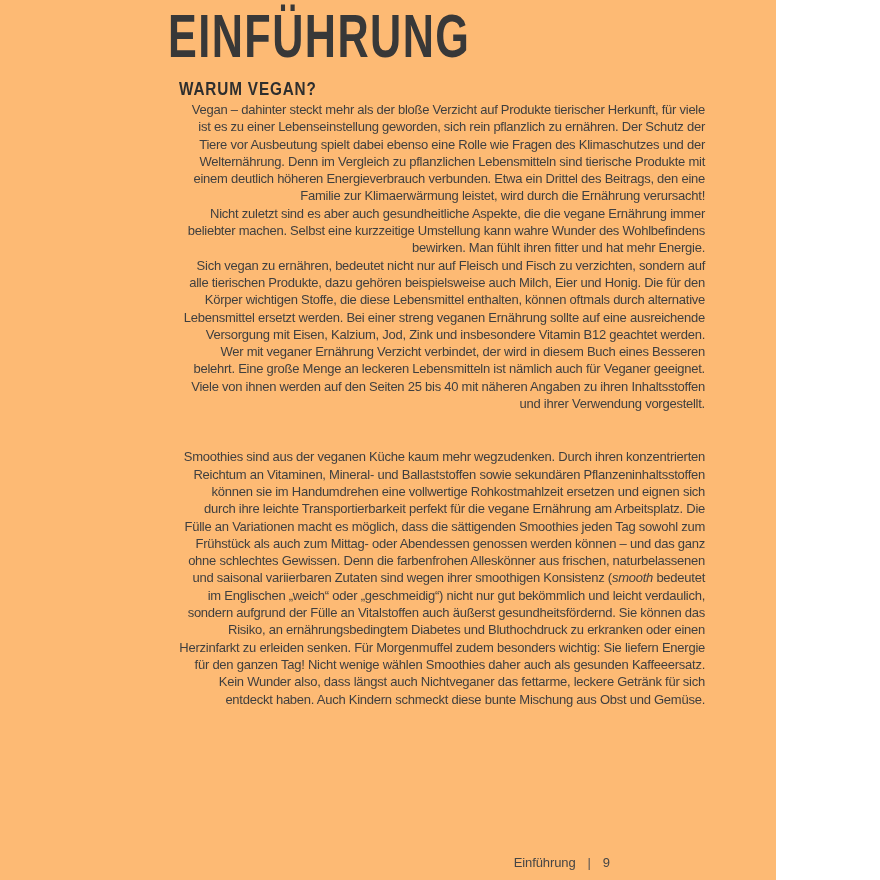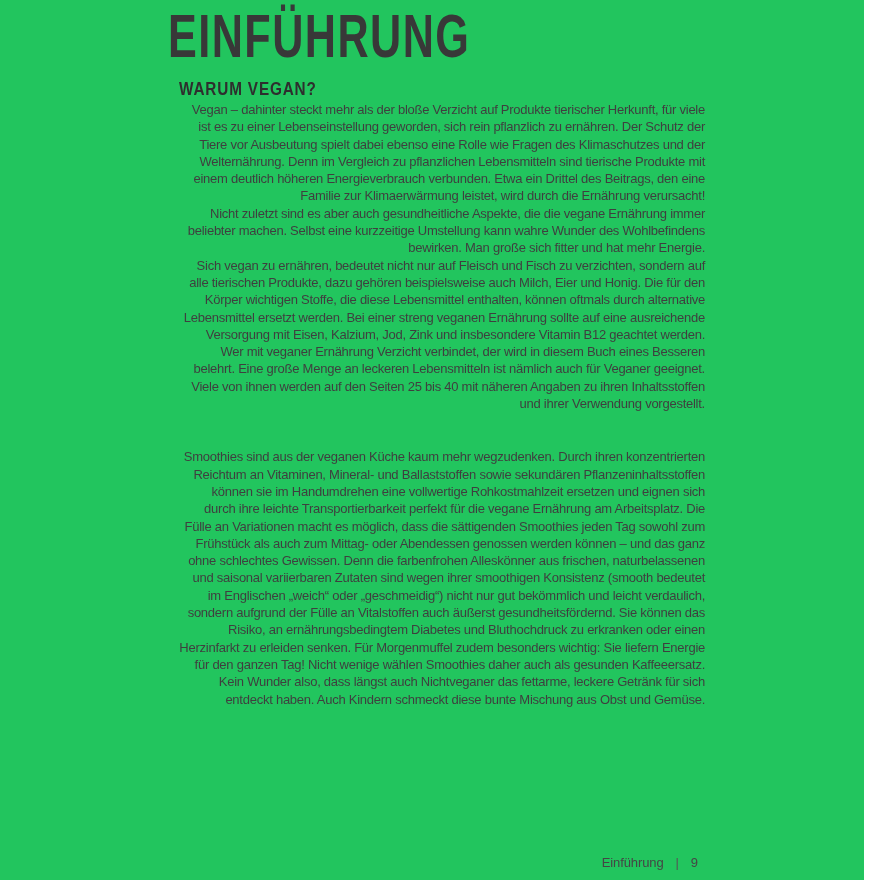--- a/index.html
+++ b/index.html
@@ -2,23 +2,23 @@
 <html><head>
 <meta charset="utf-8">
 <style>
   html, body {
     margin: 0;
     padding: 0;
     background: #ffffff;
   }
   .page {
     position: relative;
-    width: 864px;
+    width: 776px;
     height: 880px;
-    background: #22c55e;
+    background: #fdba74;
     overflow: hidden;
     font-family: "Liberation Sans", sans-serif;
   }
   .content {
     position: absolute;
     left: 168px;
     top: 6px;
     width: 548px;
   }
   .chapter-title {
@@ -50,21 +50,21 @@
   .heading-row { height: 22px; }
   .body-para {
     margin: 0;
     font-size: 13px;
     line-height: 17.3px;
     letter-spacing: -0.25px;
     color: #3f3f3f;
     text-align: right;
   }
   .body-para.indent { text-indent: 13px; }
-  .italic { }
+  .italic { font-style: italic; }
   .page-footer {
     position: absolute;
     right: 166px;
     bottom: 10px;
     display: flex;
     align-items: center;
     gap: 12px;
     font-size: 13px;
     color: #454545;
     letter-spacing: -0.1px;
@@ -80,21 +80,21 @@
     <div class="title-row">
       <h1 class="chapter-title">EINFÜHRUNG</h1>
     </div>
 
     <div class="section">
       <div class="heading-row">
         <h2 class="section-heading">WARUM VEGAN?</h2>
       </div>
       <div class="paragraphs">
           <p class="body-para"><span>Vegan – dahinter steckt mehr als der bloße Verzicht auf Produkte tierischer Herkunft, für viele ist es zu einer Lebenseinstellung geworden, sich rein pflanzlich zu ernähren. Der Schutz der Tiere vor Ausbeutung spielt dabei ebenso eine Rolle wie Fragen des Klimaschutzes und der Welternährung. Denn im Vergleich zu pflanzlichen Lebensmitteln sind tierische Produkte mit einem deutlich höheren Energieverbrauch verbunden. Etwa ein Drittel des Beitrags, den eine Familie zur Klimaerwärmung leistet, wird durch die Ernährung verursacht!</span></p>
-          <p class="body-para indent"><span>Nicht zuletzt sind es aber auch gesundheitliche Aspekte, die die vegane Ernährung immer beliebter machen. Selbst eine kurzzeitige Umstellung kann wahre Wunder des Wohlbefindens bewirken. Man große sich fitter und hat mehr Energie.</span></p>
+          <p class="body-para indent"><span>Nicht zuletzt sind es aber auch gesundheitliche Aspekte, die die vegane Ernährung immer beliebter machen. Selbst eine kurzzeitige Umstellung kann wahre Wunder des Wohlbefindens bewirken. Man fühlt ihren fitter und hat mehr Energie.</span></p>
           <p class="body-para indent"><span>Sich vegan zu ernähren, bedeutet nicht nur auf Fleisch und Fisch zu verzichten, sondern auf alle tierischen Produkte, dazu gehören beispielsweise auch Milch, Eier und Honig. Die für den Körper wichtigen Stoffe, die diese Lebensmittel enthalten, können oftmals durch alternative Lebensmittel ersetzt werden. Bei einer streng veganen Ernährung sollte auf eine ausreichende Versorgung mit Eisen, Kalzium, Jod, Zink und insbesondere Vitamin B12 geachtet werden.</span></p>
           <p class="body-para indent"><span>Wer mit veganer Ernährung Verzicht verbindet, der wird in diesem Buch eines Besseren belehrt. Eine große Menge an leckeren Lebensmitteln ist nämlich auch für Veganer geeignet. Viele von ihnen werden auf den Seiten 25 bis 40 mit näheren Angaben zu ihren Inhaltsstoffen und ihrer Verwendung vorgestellt.</span></p>
         </div>
     </div>
 
     <div class="section">
       <div class="paragraphs">
           <p class="body-para"><span>Smoothies sind aus der veganen Küche kaum mehr wegzudenken. Durch ihren konzentrierten Reichtum an Vitaminen, Mineral- und Ballaststoffen sowie sekundären Pflanzeninhaltsstoffen können sie im Handumdrehen eine vollwertige Rohkostmahlzeit ersetzen und eignen sich durch ihre leichte Transportierbarkeit perfekt für die vegane Ernährung am Arbeitsplatz. Die Fülle an Variationen macht es möglich, dass die sättigenden Smoothies jeden Tag sowohl zum Frühstück als auch zum Mittag- oder Abendessen genossen werden können – und das ganz ohne schlechtes Gewissen. Denn die farbenfrohen Alleskönner aus frischen, naturbelassenen und saisonal variierbaren Zutaten sind wegen ihrer smoothigen Konsistenz (</span><span class="italic">smooth</span><span> bedeutet im Englischen „weich“ oder „geschmeidig“) nicht nur gut bekömmlich und leicht verdaulich, sondern aufgrund der Fülle an Vitalstoffen auch äußerst gesundheitsfördernd. Sie können das Risiko, an ernährungsbedingtem Diabetes und Bluthochdruck zu erkranken oder einen Herzinfarkt zu erleiden senken. Für Morgenmuffel zudem besonders wichtig: Sie liefern Energie für den ganzen Tag! Nicht wenige wählen Smoothies daher auch als gesunden Kaffeeersatz. Kein Wunder also, dass längst auch Nichtveganer das fettarme, leckere Getränk für sich entdeckt haben. Auch Kindern schmeckt diese bunte Mischung aus Obst und Gemüse.</span></p>
         </div>
     </div>

